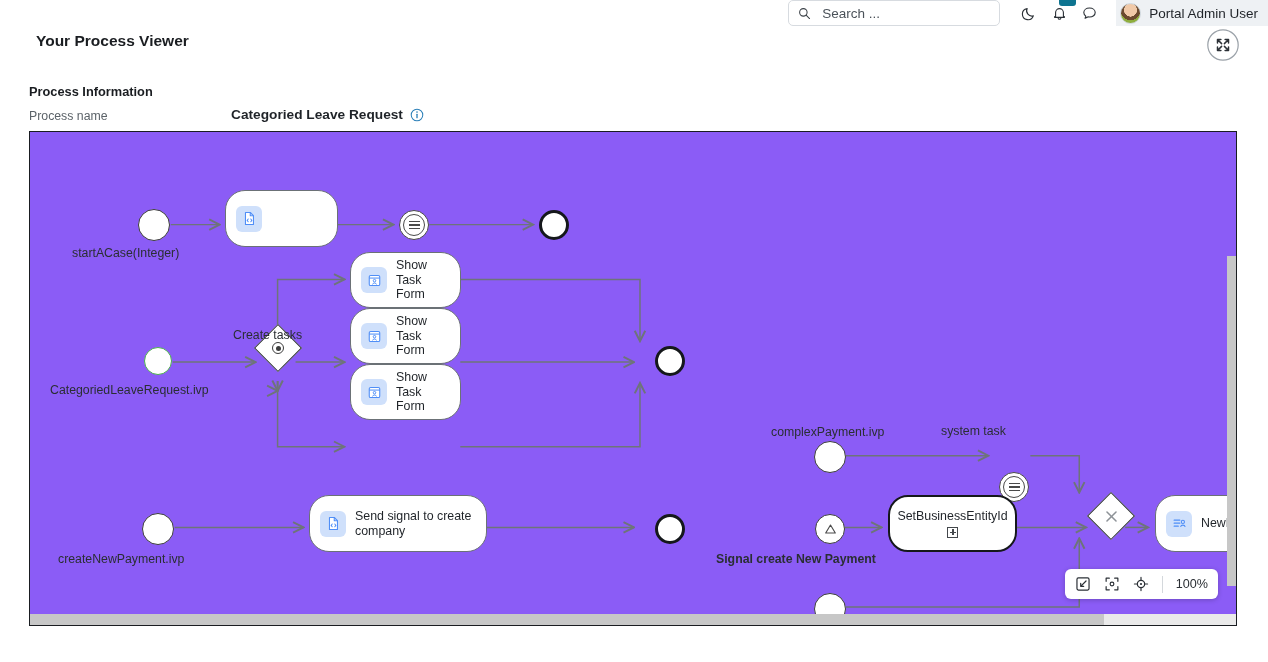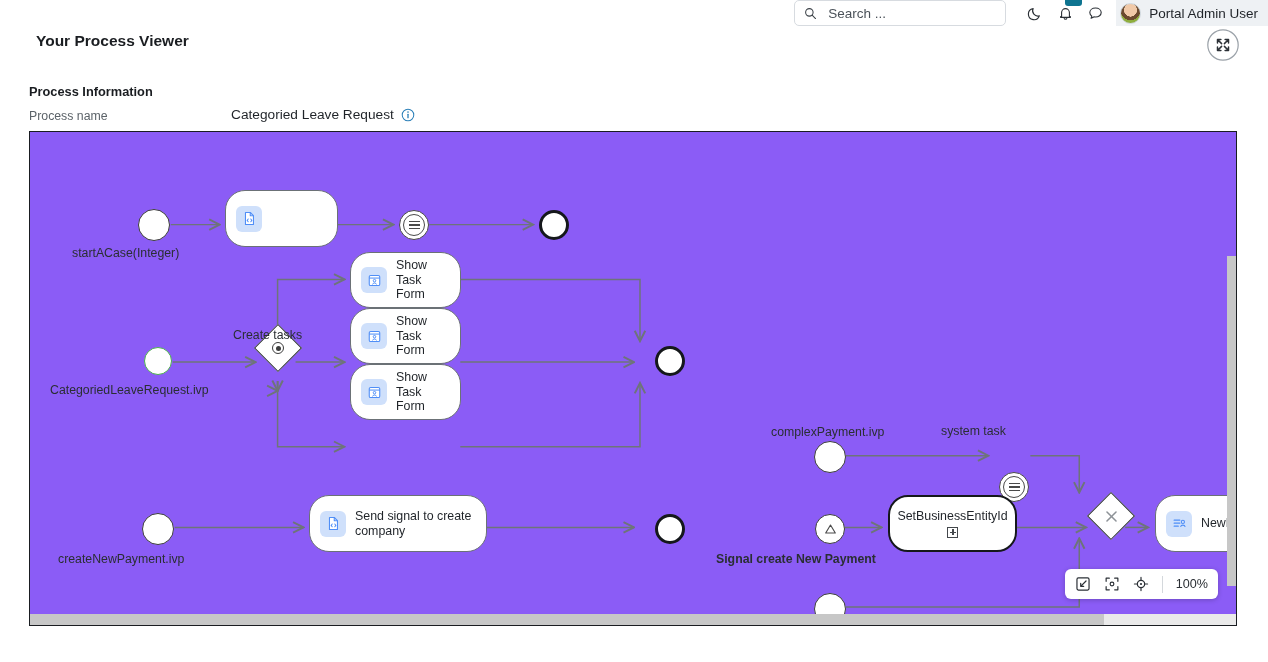--- a/index.html
+++ b/index.html
@@ -24,21 +24,21 @@
   }
   .search-box .ph { color:#4b5259; font-size:13.5px; }
   .icon-btn { width:30px; height:26px; display:flex; align-items:center;
               justify-content:center; position:relative; }
   .badge {
     position:absolute; top:-5px; left:15px; width:17px; height:11px;
     background:#0e7490; border-radius:3px;
   }
   .user-chip {
     display:flex; align-items:center; gap:8px; height:26px;
-    background:#eef1f4; padding:0 10px 0 4px; margin-left:6px;
+    background:#eef1f4; padding:0 10px 0 4px; margin-left:12px;
   }
   .avatar {
     width:21px; height:21px; border-radius:50%;
     background:radial-gradient(circle at 50% 32%, #f0c9a8 0 40%, #6b4a2f 41% 62%, #8fae3e 63%);
     border:1px solid #cfd6dc; overflow:hidden; flex:none;
   }
   .user-name { font-size:13.5px; color:#1f2328; white-space:nowrap; }
 
   
   .page { position:absolute; top:26px; left:0; width:1268px; height:636px; }
@@ -53,21 +53,21 @@
   }
   .sec-title {
     position:absolute; left:29px; top:58px;
     font-size:12.8px; font-weight:bold; color:#1a1d21;
   }
   .field-label {
     position:absolute; left:29px; top:83px; font-size:12.3px; color:#5c6369;
   }
   .field-value {
     position:absolute; left:231px; top:81px; font-size:13.7px; color:#1f2328;
-    display:flex; align-items:center; gap:7px;
+    display:flex; align-items:center; gap:7px;font-weight:bold;
   }
 
   
   .canvas-wrap {
     position:absolute; left:29px; top:105px; width:1208px; height:495px;
     border:1px solid #1a1d21; background:#8b5cf6; overflow:hidden;
   }
   .canvas { position:absolute; inset:0; }
 
   svg.links { position:absolute; inset:0; width:100%; height:100%; }

